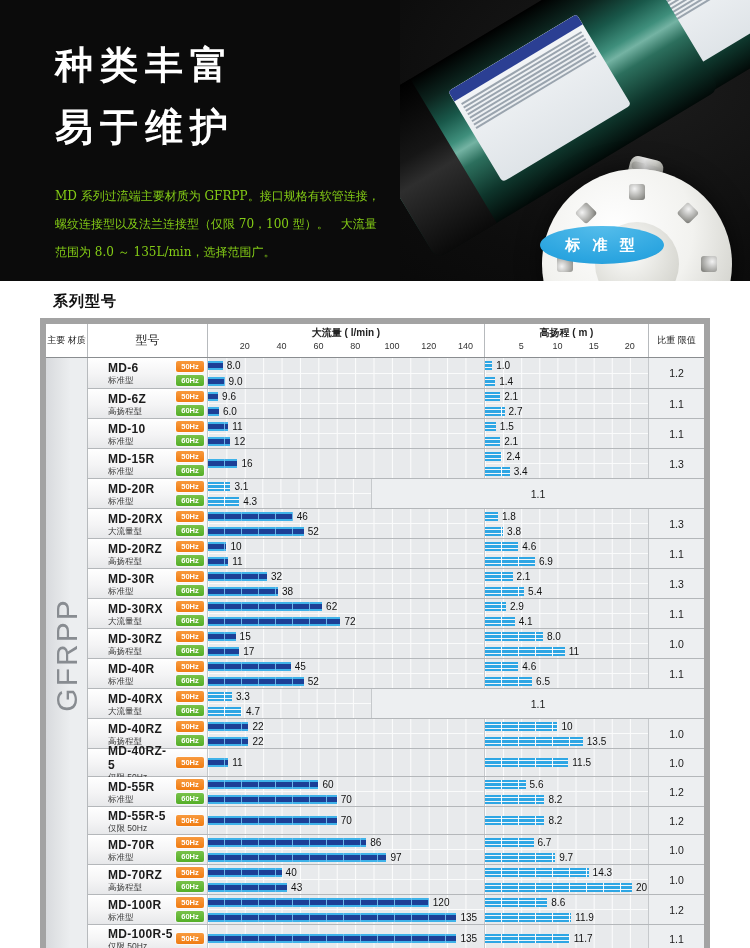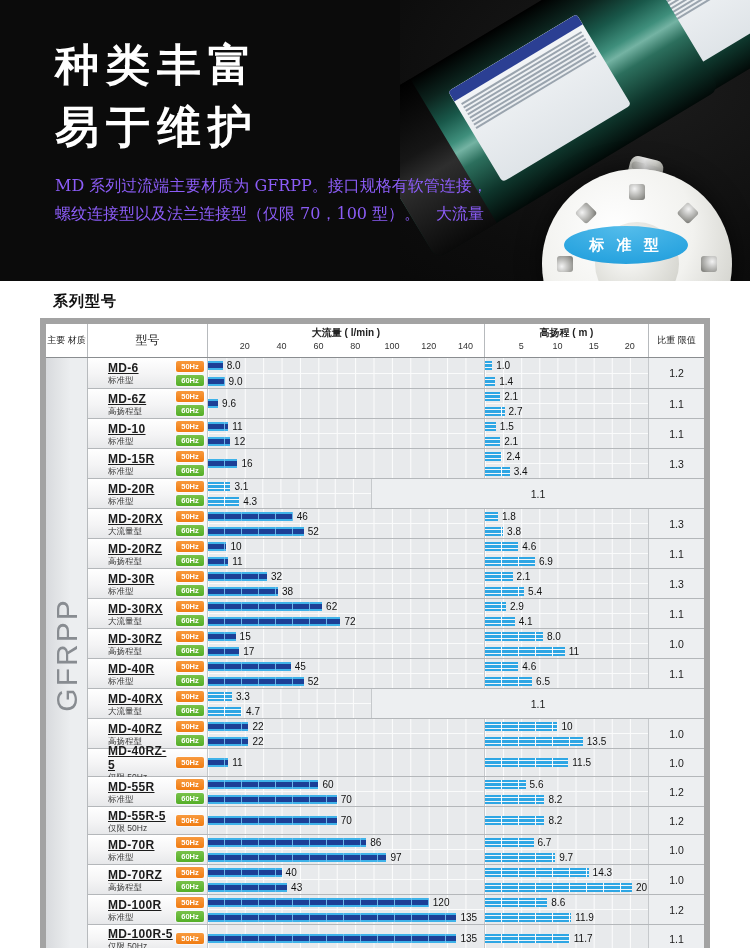--- a/index.html
+++ b/index.html
@@ -2,23 +2,23 @@
 <html><head>
 <meta charset="utf-8">
 <style>
   * { margin:0; padding:0; box-sizing:border-box; }
   html,body { width:750px; background:#fff; font-family:"Liberation Sans", sans-serif; }
   .page { position:relative; width:750px; height:948px; overflow:hidden; background:#fff; }
 
   
   .hero { position:absolute; left:0; top:0; width:750px; height:281px; background:#0b0b0b; overflow:hidden; }
   .hero-title { position:absolute; left:55px; top:34px; color:#fff;
-    font-family:"DejaVu Serif", serif; font-weight:bold; font-size:44px; line-height:62px; letter-spacing:7px; }
-  .hero-desc { position:absolute; left:55px; top:172px; width:470px; color:#8b5cf6;
-    font-family:"DejaVu Serif", serif; font-size:16px; line-height:28px; }
+    font-family:"DejaVu Serif", serif; font-weight:bold; font-size:38px; line-height:62px; letter-spacing:7px; }
+  .hero-desc { position:absolute; left:55px; top:182px; width:470px; color:#84cc16;
+    font-family:"DejaVu Serif", serif; font-size:12px; line-height:28px; }
 
   
   .photo { position:absolute; right:0; top:0; width:350px; height:281px; overflow:hidden;
     background:radial-gradient(140% 120% at 70% 30%, #1c1c1c 0%, #0d0d0d 55%, #060606 100%); }
   .cyl { position:absolute; border-radius:10px;
     background:linear-gradient(180deg,#000 0%,#0c241e 16%,#19584a 32%,#3f8f7c 46%,#74b3a3 52%,#2c6f5d 62%,#0e352b 82%,#020a08 100%); }
   .cyl-main { left:-30px; top:18px; width:330px; height:168px; transform:rotate(-31deg); }
   .cyl-2 { right:-70px; top:-58px; width:260px; height:150px; transform:rotate(-31deg); }
   .cyl-cap { position:absolute; width:70px; border-radius:10px 0 0 10px;
     background:linear-gradient(180deg,#000 0%,#161616 40%,#2e2e2e 55%,#0a0a0a 100%); }
@@ -33,21 +33,21 @@
   .pump-hub { position:absolute; left:50%; top:50%; width:84px; height:84px; border-radius:50%;
     transform:translate(-50%,-50%);
     background:radial-gradient(circle at 40% 35%, #fdfdfb, #d8d8d2 70%, #b9b9b2 100%); }
   .bolt { position:absolute; left:50%; top:50%; width:16px; height:16px; border-radius:3px;
     background:radial-gradient(circle at 35% 30%, #f3f3f3, #9c9c98 70%, #6f6f6b 100%); }
   .barb { position:absolute; right:96px; bottom:28px; width:34px; height:96px; transform:rotate(14deg);
     border-radius:8px;
     background:linear-gradient(90deg,#cfcfc8 0%,#ffffff 40%,#e8e8e2 75%,#b9b9b2 100%); }
   .barb i { display:block; height:8px; margin:6px 2px; border-radius:6px;
     background:linear-gradient(90deg,#b5b5ae,#ffffff 45%,#c4c4bd); }
-  .hero-badge { position:absolute; left:564px; top:226px; width:124px; height:38px; border-radius:50%;
+  .hero-badge { position:absolute; left:540px; top:226px; width:124px; height:38px; border-radius:50%;
     display:flex; align-items:center; justify-content:center;
     color:#fff; font-size:15px; font-weight:bold; letter-spacing:4px;
     background:radial-gradient(120% 160% at 50% 0%, #55bdeb 0%, #2ba5e0 55%, #1b8ecb 100%); }
 
   
   .section-title { position:absolute; left:53px; top:292px; font-size:15px; font-weight:bold; color:#111; letter-spacing:1px; }
   .spec-table { position:absolute; left:40px; top:318px; width:670px; border:6px solid #a3a3a3; background:#1d4ed8; }
 
   .t-header { display:flex; border-bottom:1px solid #8a8d90; background:#fff; height:34px; }
   .h-cell { border-right:1px solid #b7babd; display:flex; align-items:center; justify-content:center;
@@ -68,21 +68,21 @@
   .rows-col { flex:1; }
 
   .group { display:flex; border-top:1px solid #b4b7ba; height:30px; }
   .group:first-child { border-top:none; }
   .group.single { height:28px; }
   .cell { border-right:1px solid #c6c9cc; }
 
   .model-cell { width:120px; display:flex; align-items:center;
     background:linear-gradient(180deg,#ffffff 0%,#f4f4f5 55%,#e7e8ea 100%); }
   .model-text-wrap { flex:1; padding-left:20px; }
-  .model-name { font-size:12px; font-weight:bold; color:#1c1c1c; line-height:14px; letter-spacing:.3px;text-decoration:underline; }
+  .model-name { font-size:12px; font-weight:bold; color:#1c1c1c; line-height:14px; letter-spacing:.3px; }
   .model-variant { font-size:8.5px; color:#3a3a3a; line-height:10px; }
   .freq-badge-col { width:34px; display:flex; flex-direction:column; justify-content:center; gap:3px; align-items:center; }
   .freq-badge { width:28px; height:11px; border-radius:2px; color:#fff; font-size:7.5px; font-weight:bold;
     display:flex; align-items:center; justify-content:center; box-shadow:0 0 0 1px rgba(255,255,255,.55); }
   .hz50 { background:linear-gradient(180deg,#f89a3e,#f07c12); }
   .hz60 { background:linear-gradient(180deg,#79c24a,#54ae27); }
 
   .chart-cell { background-color:#e8eaec; display:flex; flex-direction:column; justify-content:center; overflow:hidden; }
   .flow-cell { width:277px;
     background-image:linear-gradient(90deg, rgba(255,255,255,.9) 1px, transparent 1px);
@@ -158,20 +158,21 @@
       </div>
     </div>
 
     <div class="hero-title">
       <div>种类丰富</div>
       <div>易于维护</div>
     </div>
     <div class="hero-desc">
       <div>MD 系列过流端主要材质为 GFRPP。接口规格有软管连接，</div>
       <div>螺纹连接型以及法兰连接型（仅限 70，100 型）。　大流量</div>
+      <div>范围为 8.0 ～ 135L/min，选择范围广。</div>
     </div>
     <div class="hero-badge">标 准 型</div>
   </div>
 
   <div class="section-title">系列型号</div>
 
   <div class="spec-table">
     <div class="t-header">
       <div class="h-cell h-material">主要 材质</div>
       <div class="h-cell h-model">型号</div>
@@ -245,20 +246,24 @@
               <div class="freq-badge-col">
                 <div class="freq-badge hz50">50Hz</div>
                 <div class="freq-badge hz60">60Hz</div>
               </div>
             </div>
             <div class="cell chart-cell flow-cell">
               <div class="sub-row">
                 <div class="bar bar-flow" style="width: 3.66667%;"></div>
                 <div class="bar-label">9.6</div>
               </div>
+              <div class="sub-row">
+                <div class="bar bar-flow" style="width: 4%;"></div>
+                <div class="bar-label">6.0</div>
+              </div>
             </div>
             <div class="cell chart-cell head-cell">
               <div class="sub-row">
                 <div class="bar bar-head" style="width: 9.33333%;"></div>
                 <div class="bar-label">2.1</div>
               </div>
               <div class="sub-row">
                 <div class="bar bar-head" style="width: 12%;"></div>
                 <div class="bar-label">2.7</div>
               </div>

